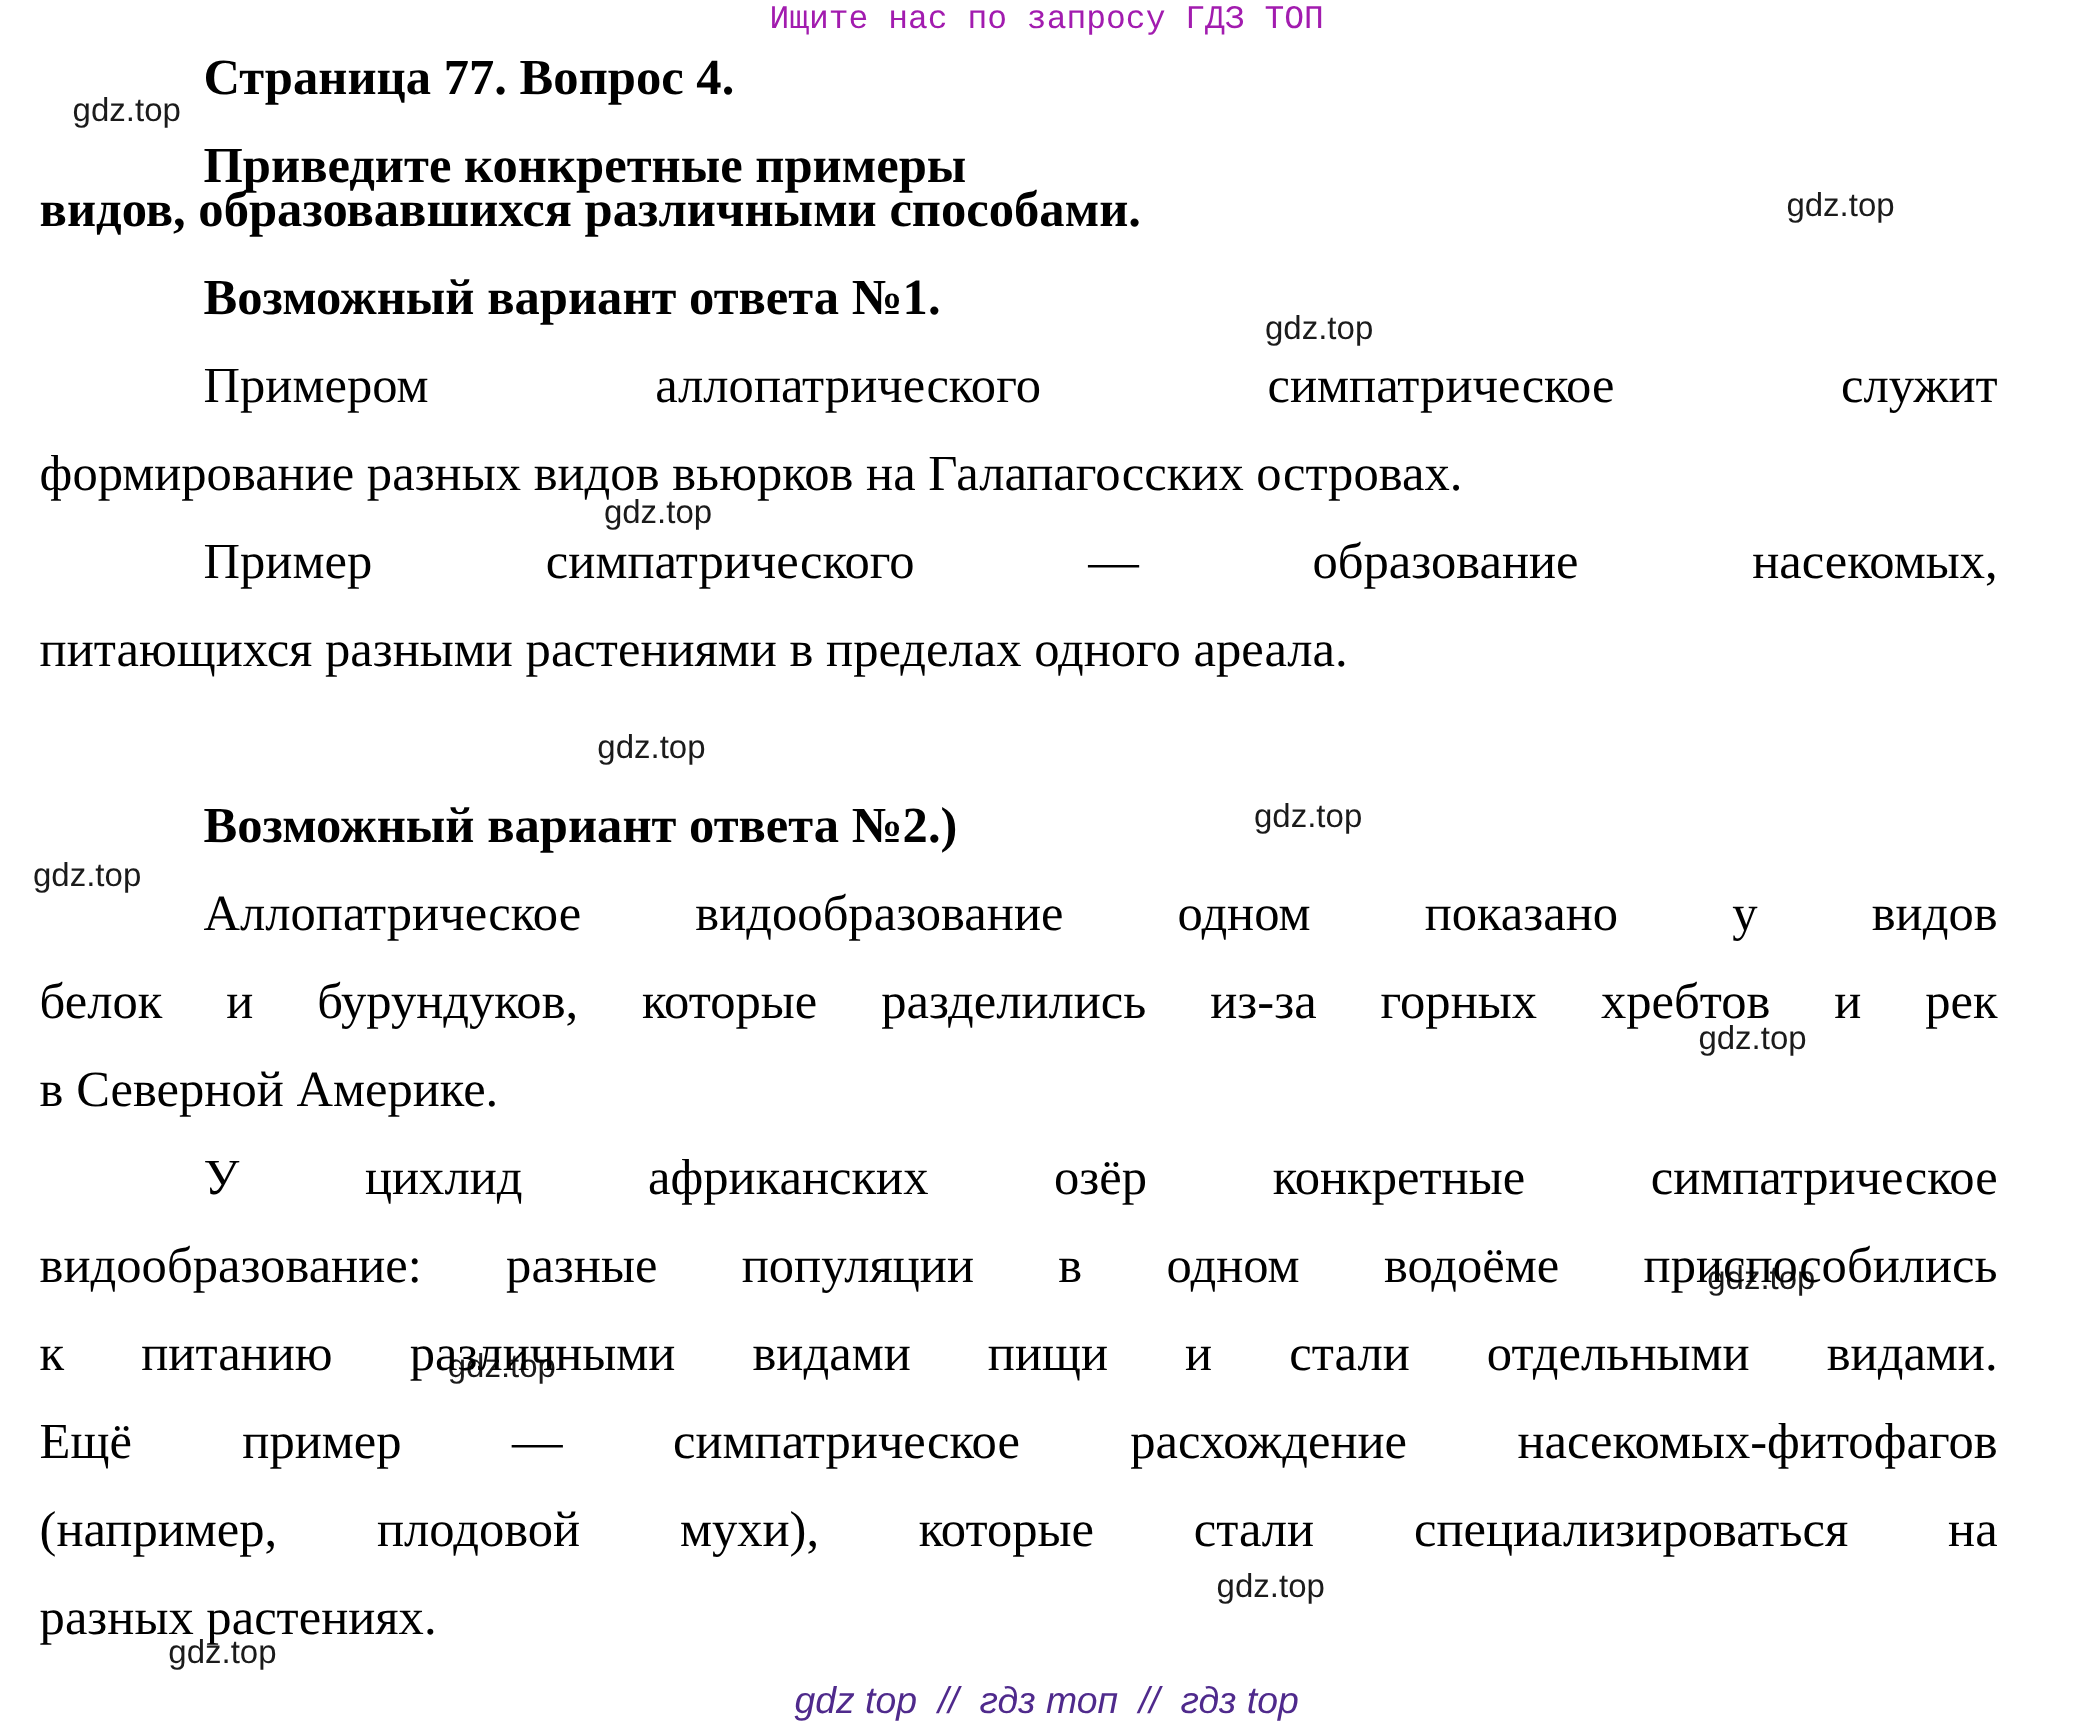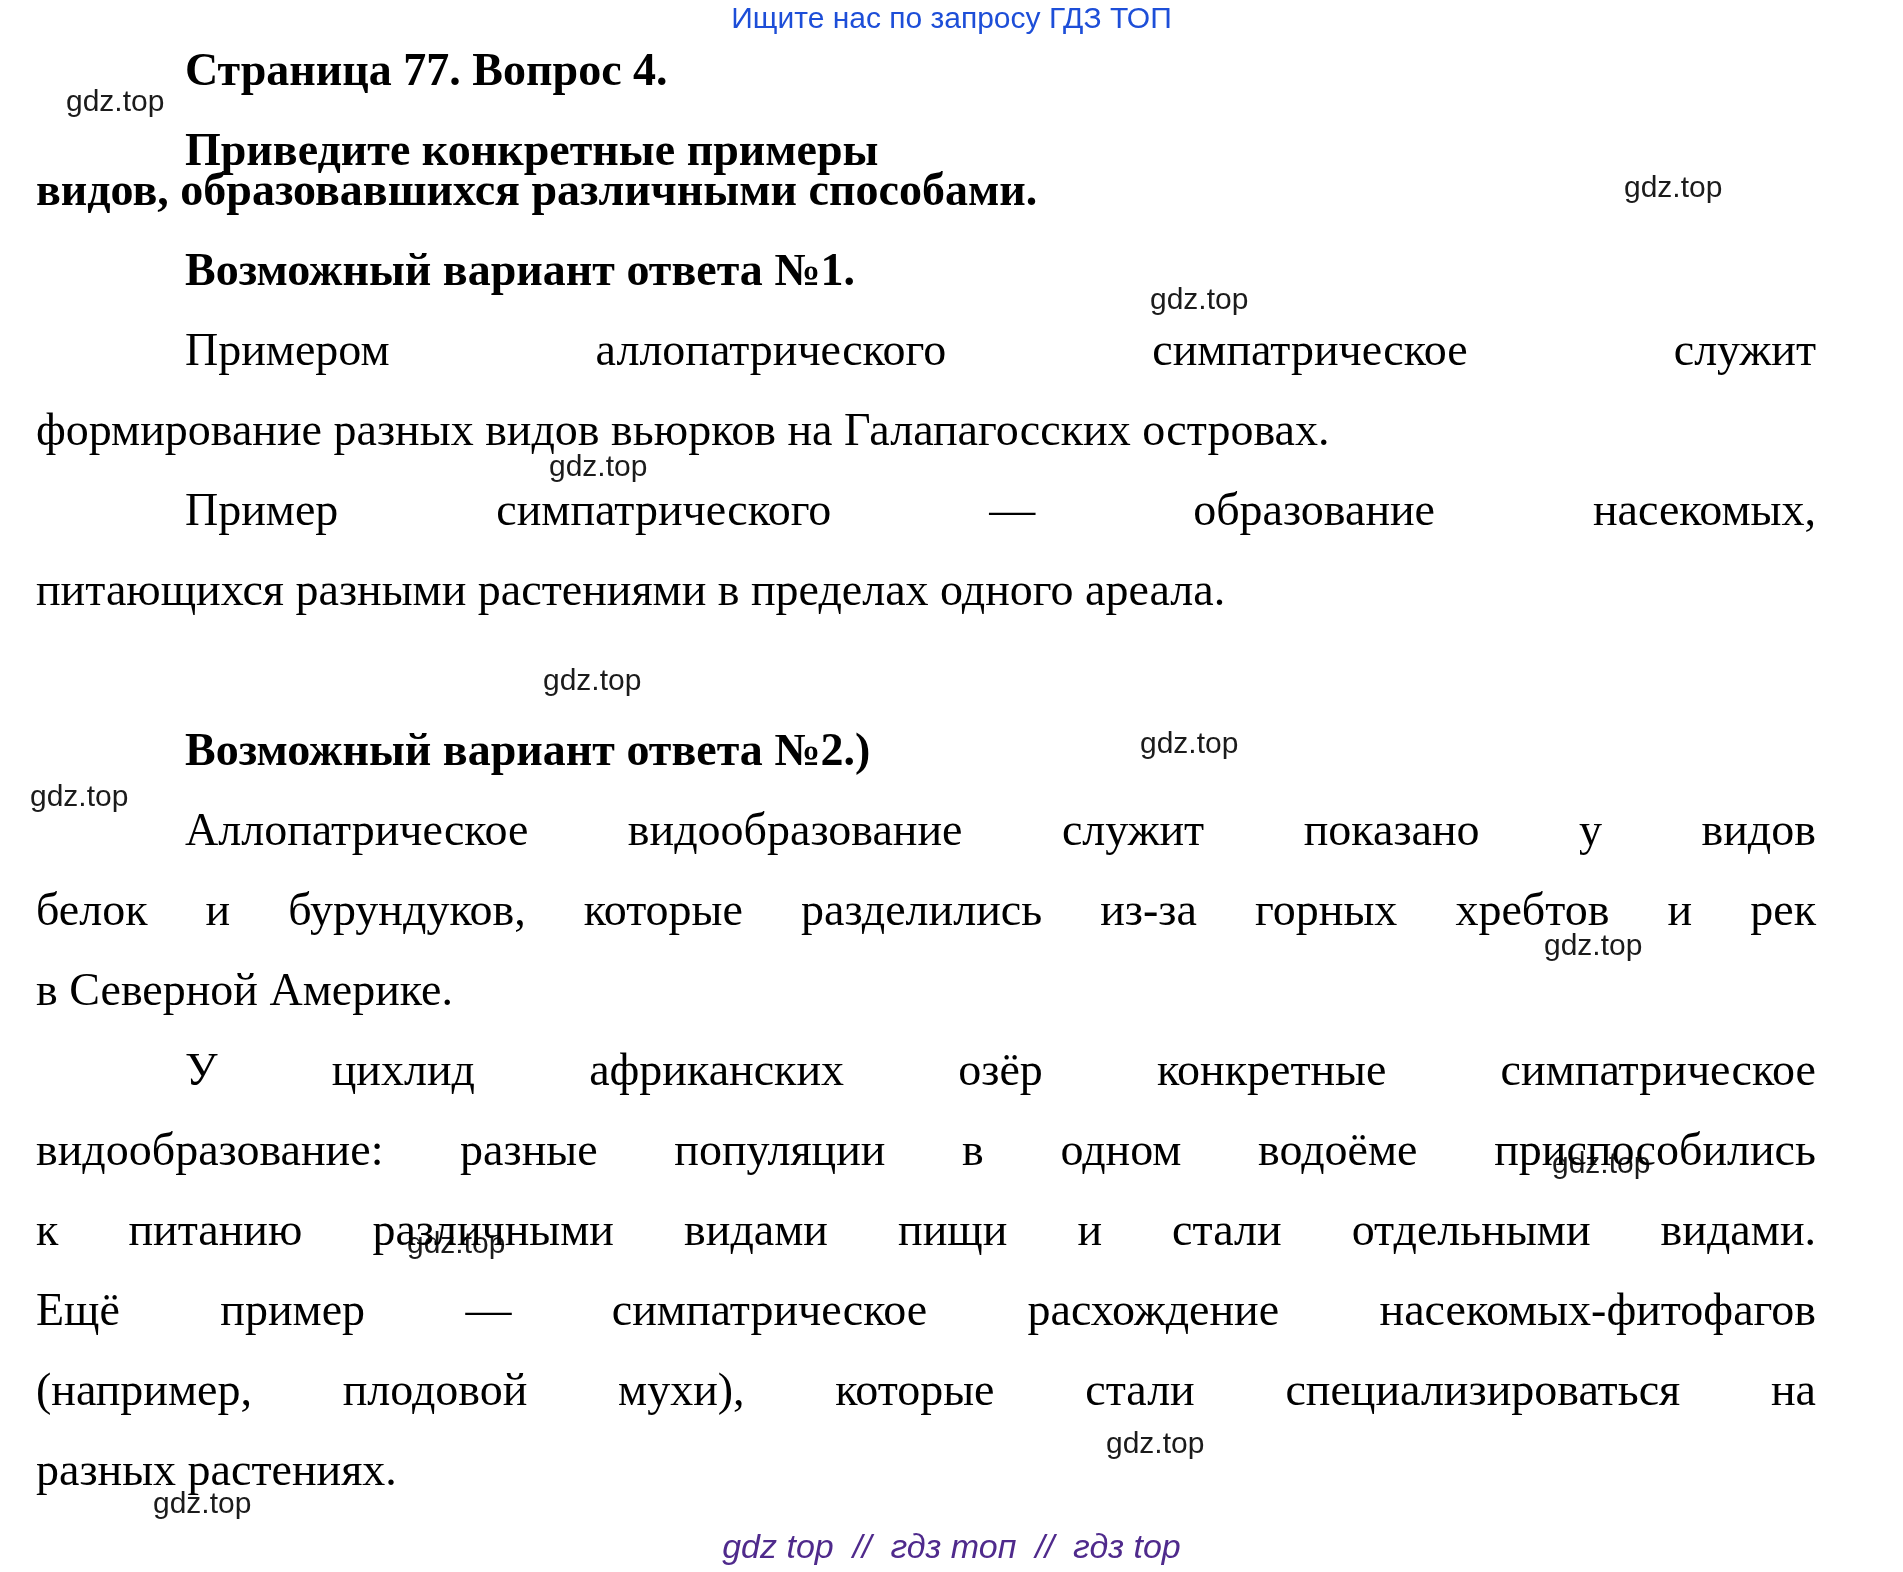--- a/index.html
+++ b/index.html
@@ -57,21 +57,21 @@
   .ind { text-indent: 149px; }
   .bold { font-weight: bold; }
   .flexline { display: flex; justify-content: center; padding-left: 149px; flex-direction: column; }
   .spacer { height: 80px; }
 </style>
 </head>
 <body>
 
 <div id="page">
 
-  <div class="banner" style="color: #1d4ed8;">Ищите нас по запросу ГДЗ ТОП</div>
+  <div class="banner" style="color: #a21caf; font-family: Liberation Mono, monospace;">Ищите нас по запросу ГДЗ ТОП</div>
 
   <div>
       <span class="wm" style="left: 66px; top: 84px; color: rgb(27, 27, 27);">gdz.top</span>
       <span class="wm" style="left: 1624px; top: 170px; color: rgb(27, 27, 27);">gdz.top</span>
       <span class="wm" style="left: 1150px; top: 282px; color: rgb(27, 27, 27);">gdz.top</span>
       <span class="wm" style="left: 549px; top: 449px; color: rgb(27, 27, 27);">gdz.top</span>
       <span class="wm" style="left: 543px; top: 663px; color: rgb(27, 27, 27);">gdz.top</span>
       <span class="wm" style="left: 1140px; top: 726px; color: rgb(27, 27, 27);">gdz.top</span>
       <span class="wm" style="left: 30px; top: 779px; color: rgb(27, 27, 27);">gdz.top</span>
       <span class="wm" style="left: 1544px; top: 928px; color: rgb(27, 27, 27);">gdz.top</span>
@@ -94,21 +94,21 @@
     <div class="line just ind">Примером аллопатрического симпатрическое служит</div>
     <div class="line wrapok">формирование разных видов вьюрков на Галапагосских островах.</div>
 
     <div class="line just ind">Пример симпатрического — образование насекомых,</div>
     <div class="line wrapok">питающихся разными растениями в пределах одного ареала.</div>
 
     <div class="spacer"></div>
 
     <div class="line bold ind wrapok">Возможный вариант ответа №2.)</div>
 
-    <div class="line just ind">Аллопатрическое видообразование служит показано у видов</div>
+    <div class="line just ind">Аллопатрическое видообразование одном показано у видов</div>
     <div class="line just">белок и бурундуков, которые разделились из-за горных хребтов и рек</div>
     <div class="line wrapok">в Северной Америке.</div>
 
     <div class="line just ind">У цихлид африканских озёр конкретные симпатрическое</div>
     <div class="line just">видообразование: разные популяции в одном водоёме приспособились</div>
     <div class="line just">к питанию различными видами пищи и стали отдельными видами.</div>
     <div class="line just">Ещё пример — симпатрическое расхождение насекомых-фитофагов</div>
     <div class="line just">(например, плодовой мухи), которые стали специализироваться на</div>
     <div class="line wrapok">разных растениях.</div>
 

